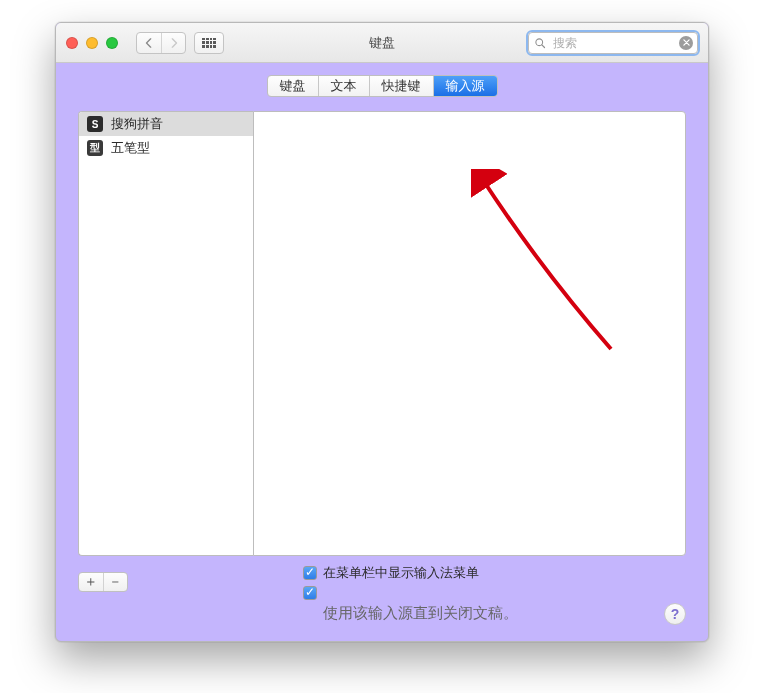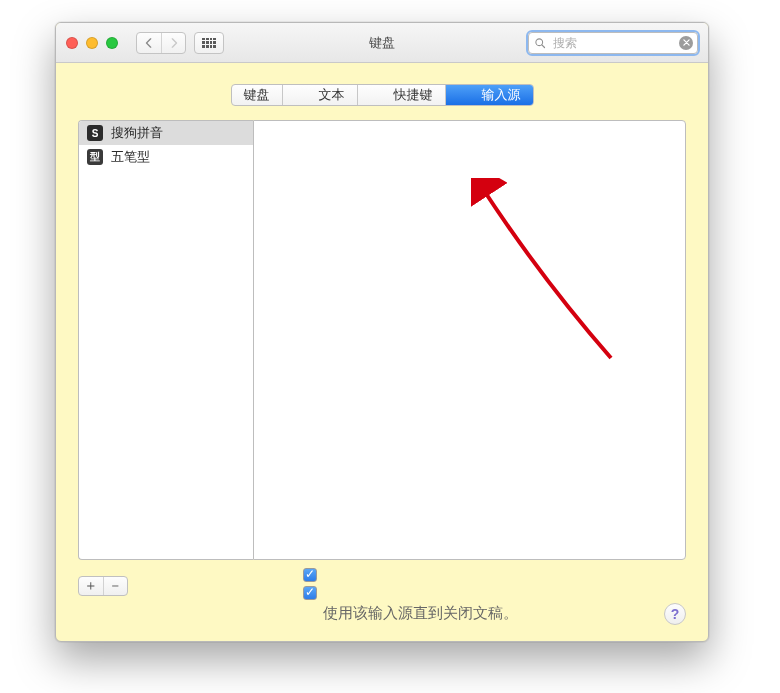--- a/index.html
+++ b/index.html
@@ -10,28 +10,27 @@
     width: 780px;
     height: 693px;
     position: relative;
   }
   .window {
     position: absolute;
     left: 55px;
     top: 22px;
     width: 654px;
     height: 620px;
-    background: #fef9c3;
+    background: #c4b5fd;
     border: 1px solid #b8b8b8;
     border-radius: 6px;
     box-shadow: 0 18px 40px rgba(0,0,0,0.35), 0 0 0 1px rgba(0,0,0,0.05);
     overflow: hidden;
     display: flex;
     flex-direction: column;
-    gap: 9px;
   }
   .titlebar {
     height: 40px;
     background: linear-gradient(#f6f6f6, #e7e7e7);
     border-bottom: 1px solid #c9c9c9;
     display: flex;
     align-items: center;
     padding: 0 10px;
     position: relative;
   }
@@ -136,21 +135,21 @@
     background: linear-gradient(#fefefe,#f2f2f2);
   }
   .seg-btn {
     padding: 0 12px;
     font-size: 13px;
     display: flex;
     align-items: center;
     color: #333;
     cursor: default;
   }
-  .seg-btn + .seg-btn { border-left: 1px solid #c7c7c7; padding-left: 36px; }
+  .seg-btn + .seg-btn { border-left: 1px solid #c7c7c7; }
   .seg-btn.active {
     background: linear-gradient(#4ea0f8,#1a6fe6);
     color: #fff;
   }
 
   .main-row {
     display: flex;
     gap: 0;
     flex: 1;
   }
@@ -355,20 +354,21 @@
     <div class="bottom-row">
       <div class="bottom-left">
         <div class="add-remove">
           <div class="ar-btn">＋</div>
           <div class="ar-btn">－</div>
         </div>
       </div>
       <div class="bottom-right">
         <label class="check-row">
           <input type="checkbox" checked="" style="">
+          <span>在菜单栏中显示输入法菜单</span>
         </label>
         <label class="check-row">
           <input type="checkbox" checked="" style="">
         </label>
         <div class="hint">使用该输入源直到关闭文稿。</div>
       </div>
     </div>
 
     <div class="help-btn">?</div>
 

